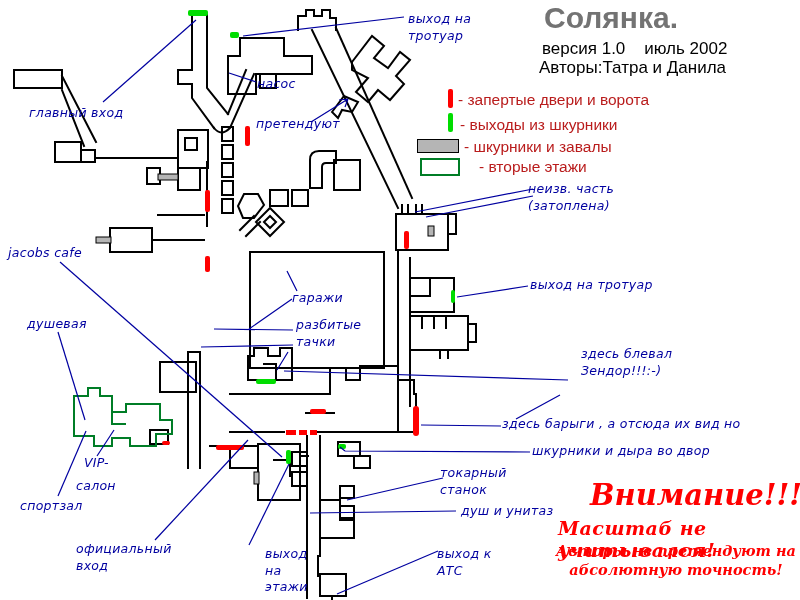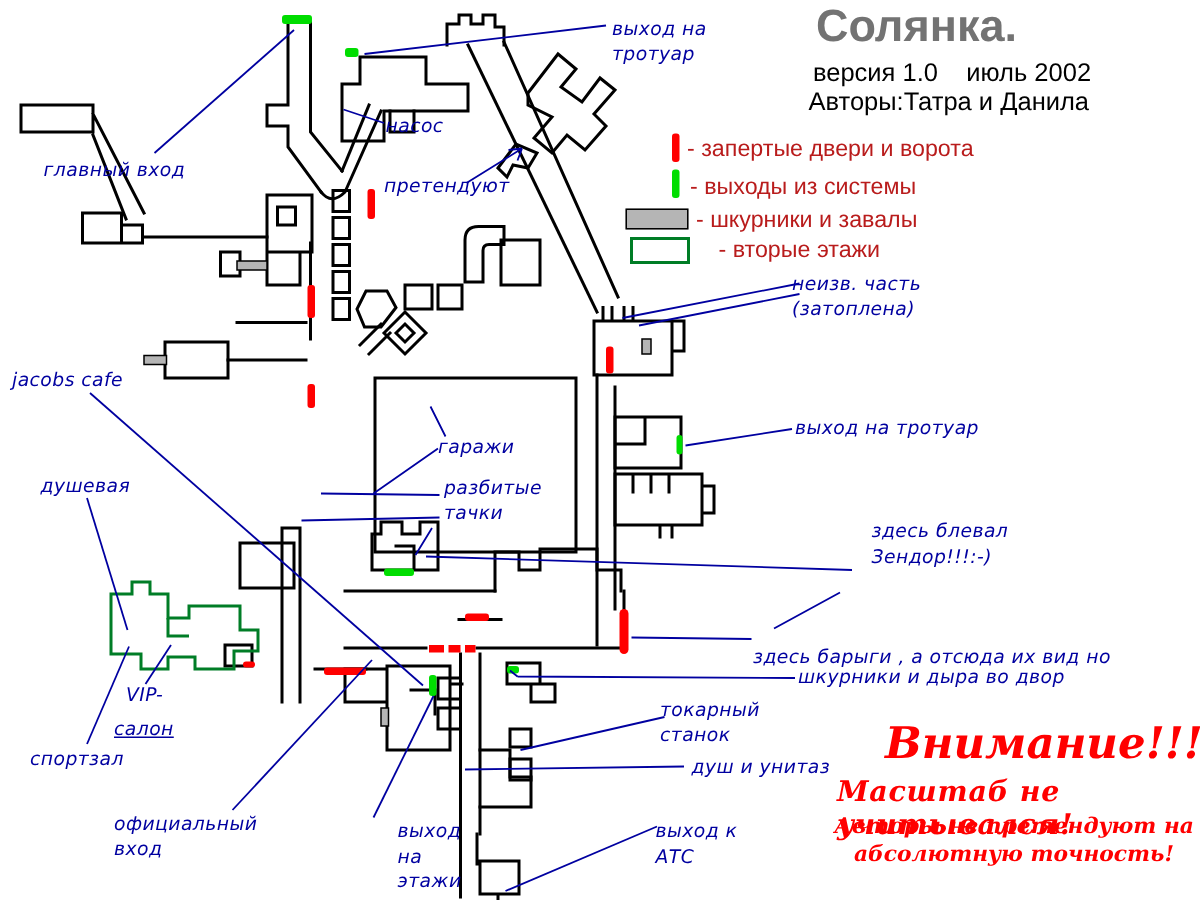--- a/index.html
+++ b/index.html
@@ -131,48 +131,48 @@
   </g>
 </svg>
 
 <div class="title-main">Солянка.</div>
 <div class="title-sub" style="left:542px;top:39px;">версия 1.0    июль 2002</div>
 <div class="title-sub" style="left:539px;top:58px;">Авторы:Татра и Данила</div>
 
 <div class="swatch sw-lock"></div>
 <div class="legend-label" style="left:458px;top:91px;">- запертые двери и ворота</div>
 <div class="swatch sw-exit"></div>
-<div class="legend-label" style="left:460px;top:116px;">- выходы из системы</div>
+<div class="legend-label" style="left:460px;top:116px;">- выходы из шкурники</div>
 <div class="swatch sw-crawl"></div>
 <div class="legend-label" style="left:464px;top:138px;">- шкурники и завалы</div>
 <div class="swatch sw-floor2"></div>
 <div class="legend-label" style="left:463px;top:158px;margin-left:16px;">- вторые этажи</div>
 
 <div class="ann" style="left:408px;top:11px;">выход на
 тротуар</div>
 <div class="ann" style="left:29px;top:105px;">главный вход</div>
 <div class="ann" style="left:257px;top:76px;">насос</div>
 <div class="ann" style="left:256px;top:116px;">претендуют</div>
 <div class="ann" style="left:8px;top:245px;font-style:italic;">jacobs cafe</div>
 <div class="ann" style="left:292px;top:290px;">гаражи</div>
 <div class="ann" style="left:296px;top:317px;">разбитые
 тачки</div>
 <div class="ann" style="left:27px;top:316px;">душевая</div>
 <div class="ann" style="left:528px;top:181px;">неизв. часть
 (затоплена)</div>
 <div class="ann" style="left:530px;top:277px;">выход на тротуар</div>
 <div class="ann" style="left:581px;top:346px;">здесь блевал
 Зендор!!!:-)</div>
-<div class="ann" style="left:502px;top:416px;margin-top:14px;">здесь барыги , а отсюда их вид но</div>
+<div class="ann" style="left:502px;top:416px;">здесь барыги , а отсюда их вид но</div>
 <div class="ann" style="left:532px;top:443px;">шкурники  и дыра во двор</div>
 <div class="ann" style="left:440px;top:465px;">токарный
 станок</div>
 <div class="ann" style="left:461px;top:503px;">душ и унитаз</div>
 <div class="ann" style="left:84px;top:455px;">VIP-</div>
-<div class="ann" style="left:76px;top:478px;text-decoration:underline;">салон</div>
+<div class="ann" style="left:76px;top:478px;">салон</div>
 <div class="ann" style="left:20px;top:498px;">спортзал</div>
 <div class="ann" style="left:76px;top:541px;">официальный
 вход</div>
 <div class="ann" style="left:221px;top:546px;margin-left:44px;">выход
 на
 этажи</div>
 <div class="ann" style="left:437px;top:546px;">выход к
 АТС</div>
 
 <div class="warn1">Внимание!!!</div>

